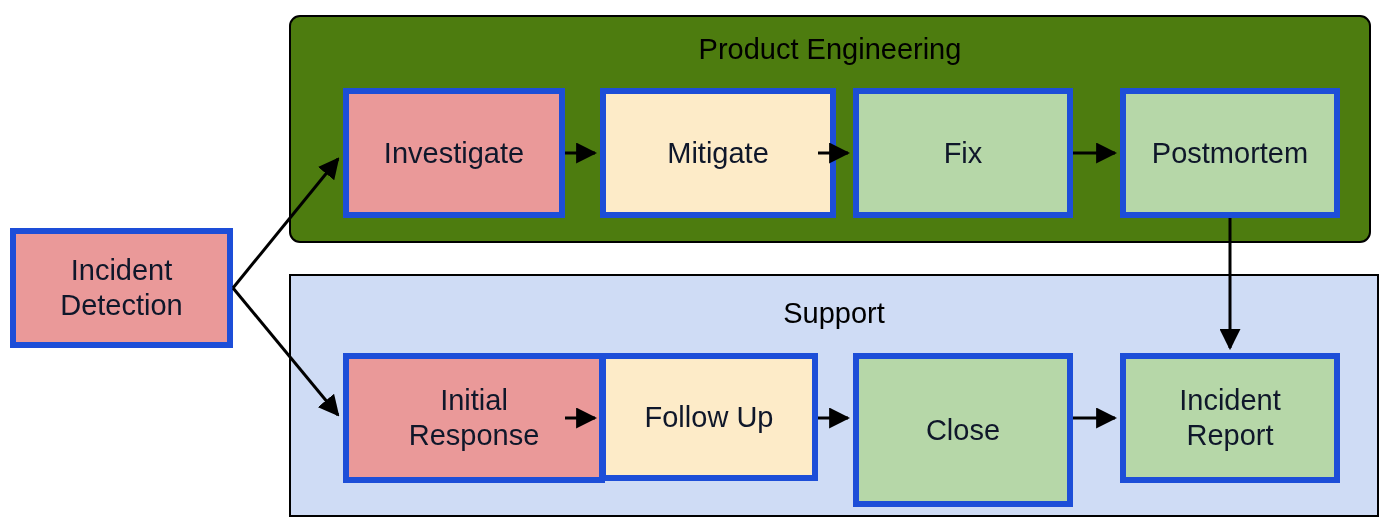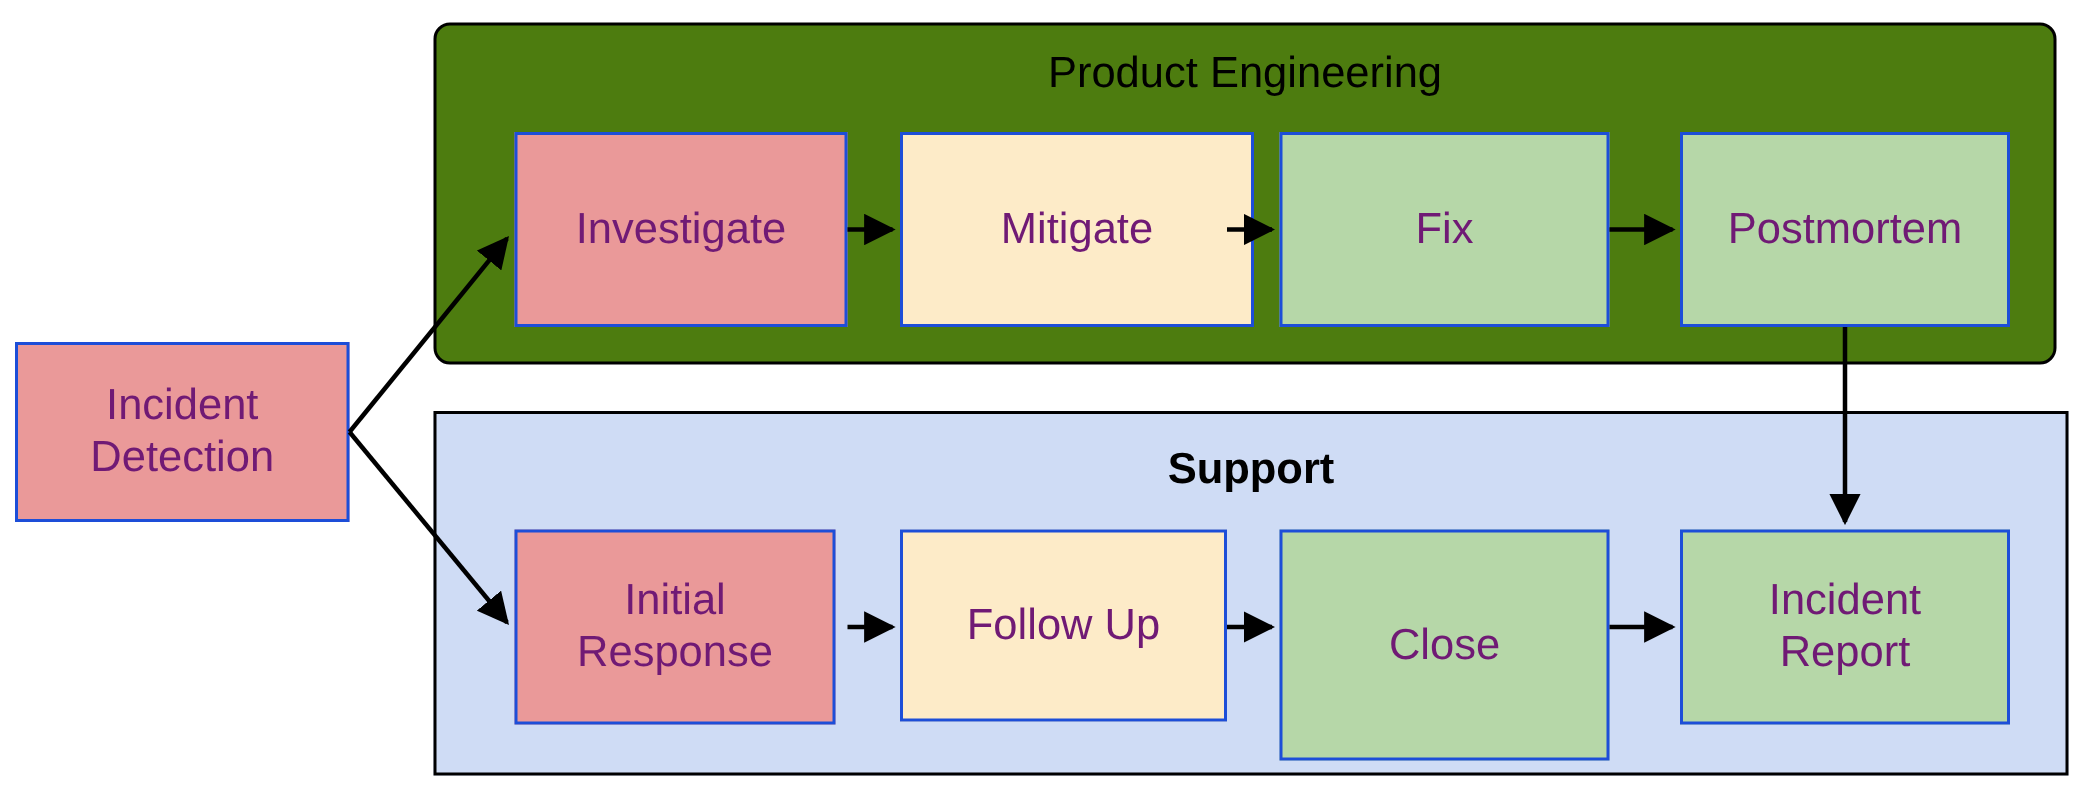--- a/index.html
+++ b/index.html
@@ -30,28 +30,28 @@
     right: 0;
     text-align: center;
     font-size: 29px;
     line-height: 34px;
     color: #000000;
     white-space: nowrap;
   }
   .node {
     position: absolute;
     box-sizing: border-box;
-    border: 2px solid #1d4ed8;
+    border: 6px solid #1d4ed8;
     display: flex;
     align-items: center;
     justify-content: center;
     text-align: center;
     font-size: 29px;
     line-height: 35px;
-    color: #701a75;
+    color: #0f172a;
   }
   .node-label {
     display: block;
     padding: 0 4px;
     white-space: pre-line;
   }
   .fill-red   { background: #ea9999; }
   .fill-yellow{ background: #fdebc8; }
   .fill-green { background: #b6d7a8; }
   svg.edges {
@@ -66,21 +66,21 @@
 </style>
 </head>
 <body>
 
 <div id="canvas" style="width: 1386px; height: 526px; background: rgb(255, 255, 255);">
 
   <div class="lane" id="lane-0" style="left: 289px; top: 15px; width: 1082px; height: 228px; background: #4d7c0f; border-radius: 11px;">
     <div class="lane-title" id="lane-title-0" style="top: 15px;">Product Engineering</div>
   </div>
 
-  <div class="lane" id="lane-1" style="left: 289px; top: 274px; width: 1090px; height: 243px; background: rgb(207, 220, 245); font-weight: bold;">
+  <div class="lane" id="lane-1" style="left: 289px; top: 274px; width: 1090px; height: 243px; background: rgb(207, 220, 245);">
     <div class="lane-title" id="lane-title-1" style="top: 20px;">Support</div>
   </div>
 
   <div class="node fill-red" id="node-start" style="left: 10px; top: 228px; width: 223px; height: 120px; background: rgb(234, 153, 153);">
     <span class="node-label">Incident
 Detection</span>
   </div>
 
   <div class="node fill-red" id="node-0-0" style="left: 343px; top: 88px; width: 222px; height: 130px; background: rgb(234, 153, 153);">
     <span class="node-label">Investigate</span>
@@ -88,21 +88,21 @@
   <div class="node fill-yellow" id="node-0-1" style="left: 600px; top: 88px; width: 236px; height: 130px; background: rgb(253, 235, 200);">
     <span class="node-label">Mitigate</span>
   </div>
   <div class="node fill-green" id="node-0-2" style="left: 853px; top: 88px; width: 220px; height: 130px; background: rgb(182, 215, 168);">
     <span class="node-label">Fix</span>
   </div>
   <div class="node fill-green" id="node-0-3" style="left: 1120px; top: 88px; width: 220px; height: 130px; background: rgb(182, 215, 168);">
     <span class="node-label">Postmortem</span>
   </div>
 
-  <div class="node fill-red" id="node-1-0" style="left: 343px; top: 353px; width: 214px; height: 130px; background: rgb(234, 153, 153);">
+  <div class="node fill-red" id="node-1-0" style="left: 343px; top: 353px; width: 262px; height: 130px; background: rgb(234, 153, 153);">
     <span class="node-label">Initial
 Response</span>
   </div>
   <div class="node fill-yellow" id="node-1-1" style="left: 600px; top: 353px; width: 218px; height: 128px; background: rgb(253, 235, 200);">
     <span class="node-label">Follow Up</span>
   </div>
   <div class="node fill-green" id="node-1-2" style="left: 853px; top: 353px; width: 220px; height: 154px; background: rgb(182, 215, 168);">
     <span class="node-label">Close</span>
   </div>
   <div class="node fill-green" id="node-1-3" style="left: 1120px; top: 353px; width: 220px; height: 130px; background: rgb(182, 215, 168);">

